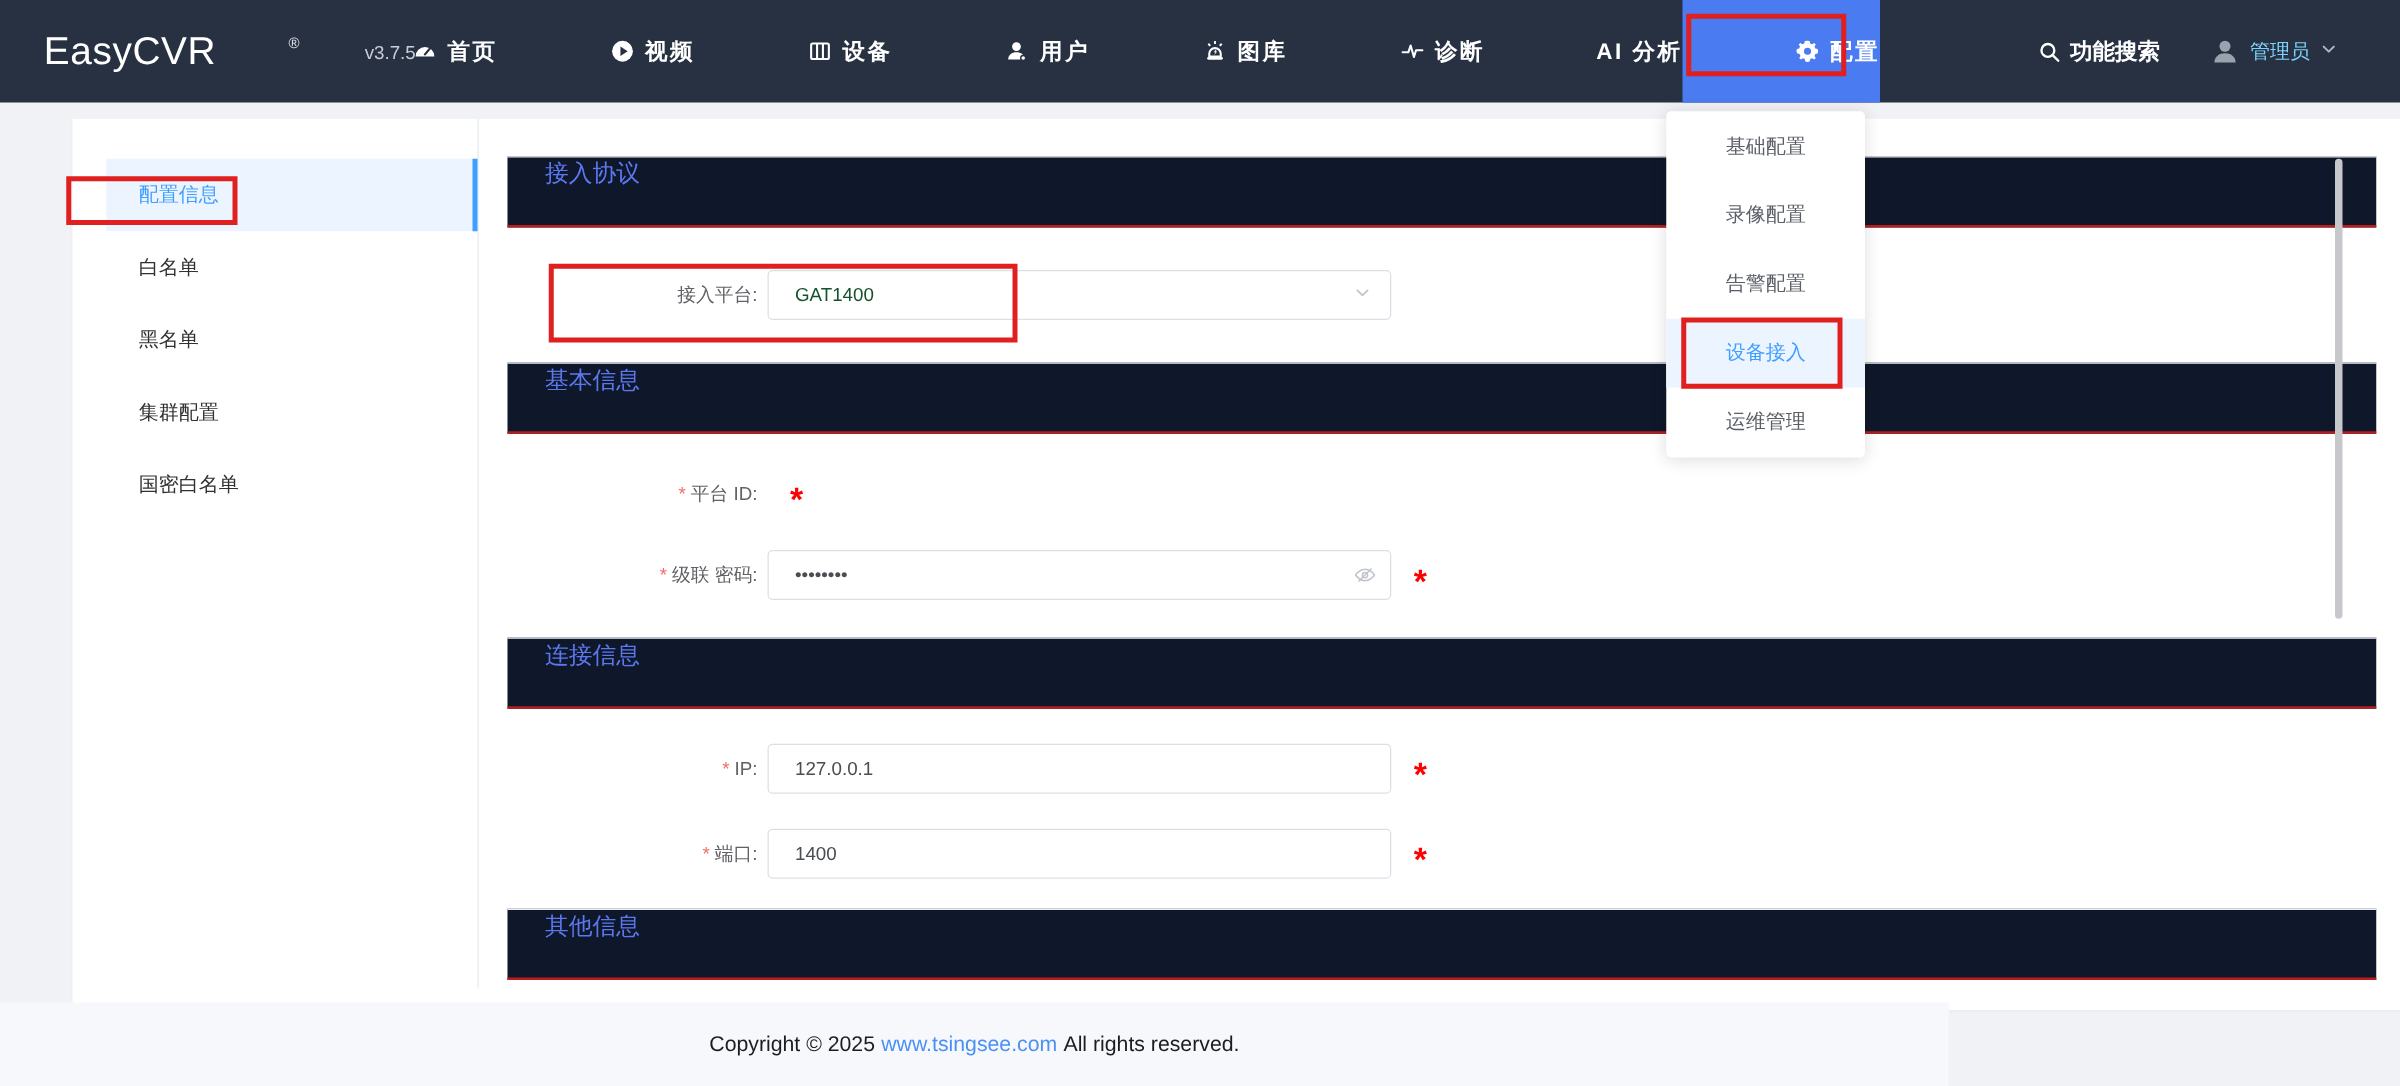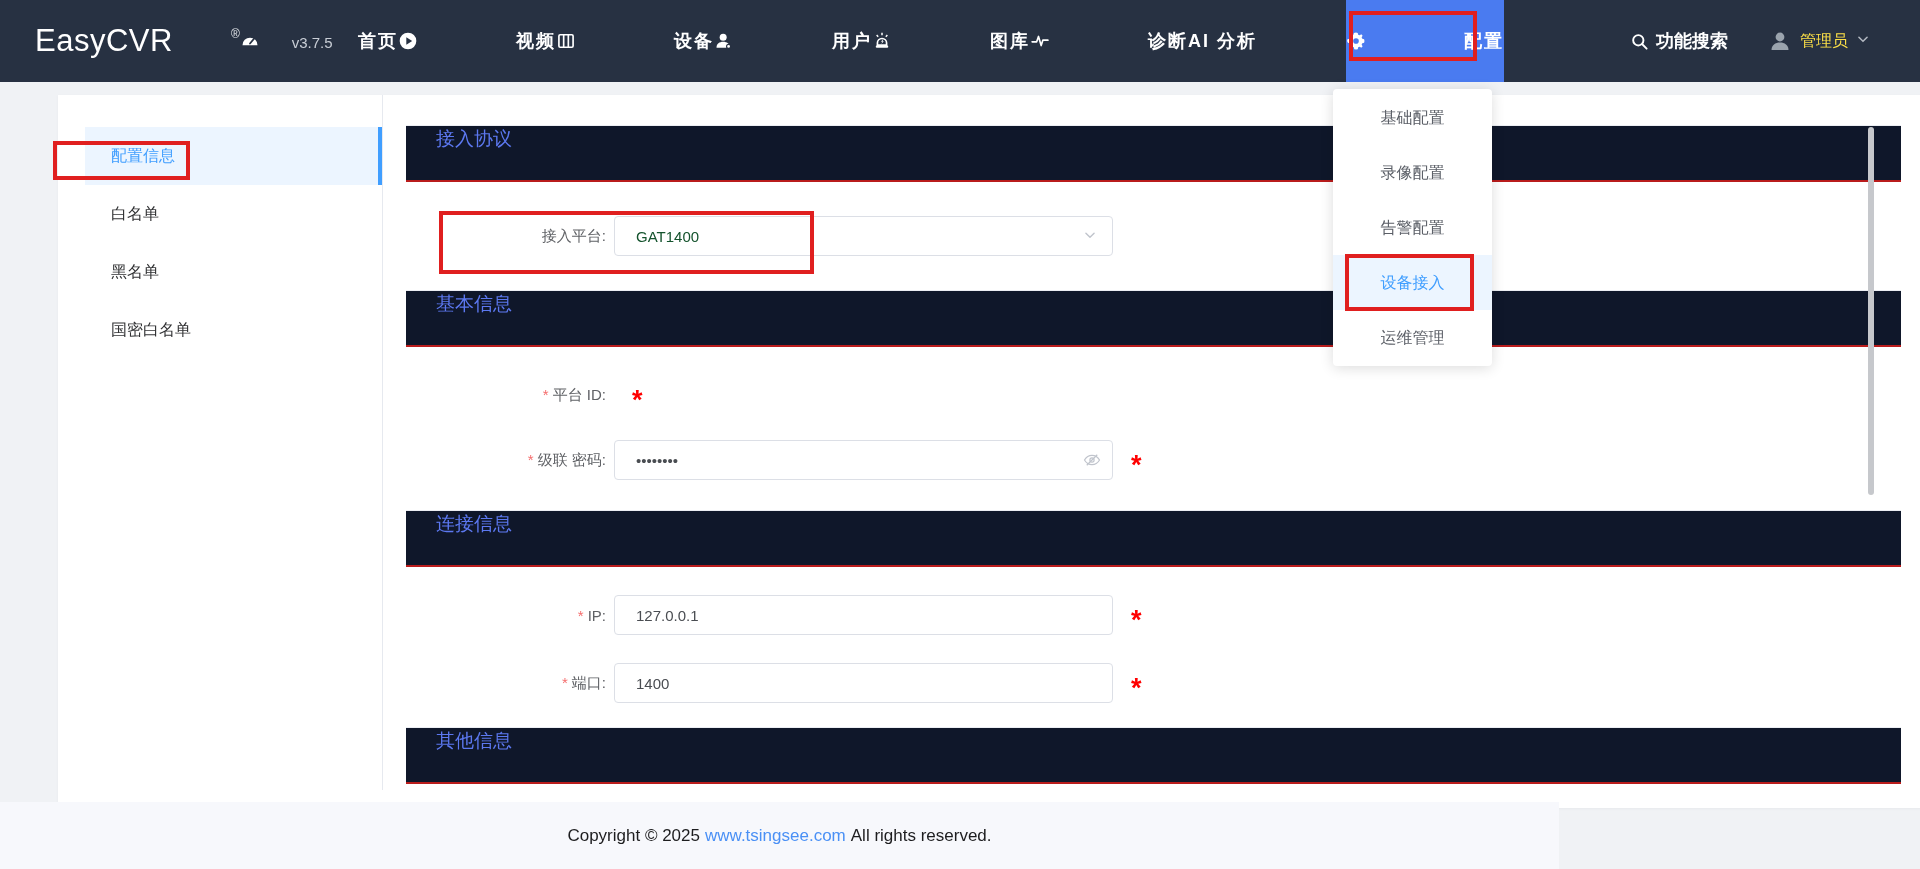--- a/index.html
+++ b/index.html
@@ -6,28 +6,28 @@
   html,body { width:1920px; height:869px; }
   body { font-family:"Liberation Sans","DejaVu Sans",sans-serif; background:#f0f2f5; position:relative; overflow:hidden; }
 
   
   .navbar { position:absolute; left:0; top:0; width:1920px; height:82px; background:#273142; z-index:10; }
   .logo-area { position:absolute; left:35px; top:0; height:82px; display:flex; align-items:center;gap:48px; }
   .logo { color:#ffffff; font-size:31px; font-weight:500; letter-spacing:0.5px; }
   .reg { color:#e3e6ea; font-size:12px; margin-left:10px; margin-top:-14px; }
   .version { color:#c9ced6; font-size:15px; margin-left:4px; margin-top:2px; }
   .nav-menu { position:absolute; left:240px; top:0; width:1264px; height:82px; display:flex; }
-  .nav-item { width:158px; height:82px; display:flex; align-items:center; justify-content:space-between; color:#ffffff; font-size:18px; font-weight:bold; letter-spacing:2px; cursor:pointer; }
+  .nav-item { width:158px; height:82px; display:flex; align-items:center; justify-content:flex-end; color:#ffffff; font-size:18px; font-weight:bold; letter-spacing:2px; cursor:pointer; }
   .nav-item .nicon { display:inline-flex; margin-right:8px; }
   .nav-item.active { background:#4a7bf0; }
   .nav-search { position:absolute; left:1630px; top:0; height:82px; display:flex; align-items:center; color:#fff; font-size:18px; font-weight:bold; cursor:pointer; }
   .nav-search .nicon { margin-right:7px; display:inline-flex; }
   .nav-user { position:absolute; left:1768px; top:0; height:82px; display:flex; align-items:center; cursor:pointer; }
   .nav-user .avatar { display:inline-flex; margin-right:8px; }
-  .nav-user .uname { color:#fde047; font-size:16px; margin-right:8px; }
+  .nav-user .uname { color:#7dd3fc; font-size:16px; margin-right:8px; }
 
   
   .dropdown { position:absolute; left:1333px; top:89px; width:159px; background:#ffffff; border-radius:4px; box-shadow:0 2px 14px rgba(0,0,0,0.14); z-index:20; padding:1px 0; }
   .dd-item { height:55px; line-height:55px; text-align:center; font-size:16px; color:#5a5e66; cursor:pointer; }
   .dd-item.active { background:#ecf5ff; color:#409eff; }
 
   
   .card { position:absolute; left:36px; top:95px; width:1873px; height:713px; background:#ffffff; box-shadow:0 1px 3px rgba(0,0,0,0.04);margin-left:22px; }
   .sidebar { position:absolute; left:0; top:0; width:325px; height:695px; border-right:1px solid #e6e9ef; padding-top:32px; }
   .side-item { height:58px; display:flex; align-items:center; margin-left:27px; padding-left:26px; font-size:16px; color:#303133; cursor:pointer; }
@@ -181,20 +181,21 @@
   <div class="dd-item active">设备接入</div>
   <div class="dd-item">运维管理</div>
 </div>
 
 <div class="card">
 
   <aside class="sidebar">
     <div class="side-item active">配置信息</div>
     <div class="side-item">白名单</div>
     <div class="side-item">黑名单</div>
+    <div class="side-item">集群配置</div>
     <div class="side-item">国密白名单</div>
   </aside>
 
   <section class="content">
 
     <div class="sec-head">
       <span class="sec-title">接入协议</span>
     </div>
     <div class="form-row row-select">
       <label class="f-label">

